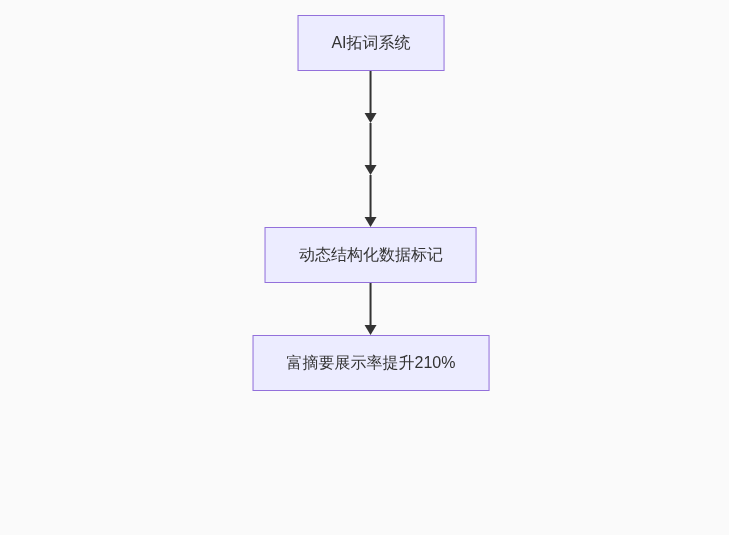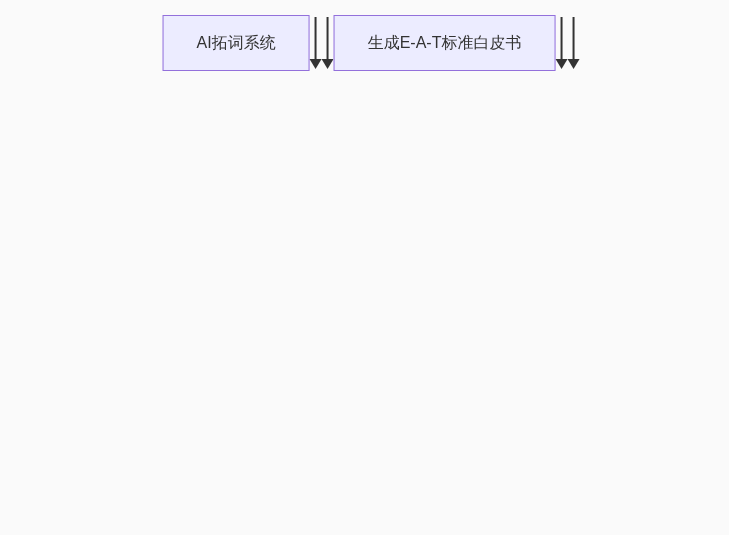--- a/index.html
+++ b/index.html
@@ -21,21 +21,21 @@
     position: relative;
     width: 729px;
     height: 535px;
   }
   .flow {
     position: absolute;
     left: 371px;
     top: 15px;
     transform: translateX(-50%);
     display: flex;
-    flex-direction: row;
+    flex-direction: column;
     align-items: center;
   }
   .node {
     background: var(--node-fill);
     border: 1px solid var(--node-border);
     padding: 19px 33px;
     display: flex;
     align-items: center;
     justify-content: center;
     white-space: nowrap;
@@ -81,30 +81,33 @@
       <span class="arrow-line"></span>
       <span class="arrow-head"></span>
     </div>
 
 
     <div class="arrow">
       <span class="arrow-line"></span>
       <span class="arrow-head"></span>
     </div>
 
+
+    <div class="arrow">
+      <span class="arrow-line"></span>
+      <span class="arrow-head"></span>
+    </div>
+
     <div class="node">
-      <span class="node-label">生成E-A-T标准白皮书</span>
+      <span class="node-label">动态结构化数据标记</span>
     </div>
 
     <div class="arrow">
       <span class="arrow-line"></span>
       <span class="arrow-head"></span>
     </div>
 
-
-    <div class="arrow">
-      <span class="arrow-line"></span>
-      <span class="arrow-head"></span>
+    <div class="node">
+      <span class="node-label">富摘要展示率提升210%</span>
     </div>
-
 
   </div>
 </div>
 
 </body></html>

